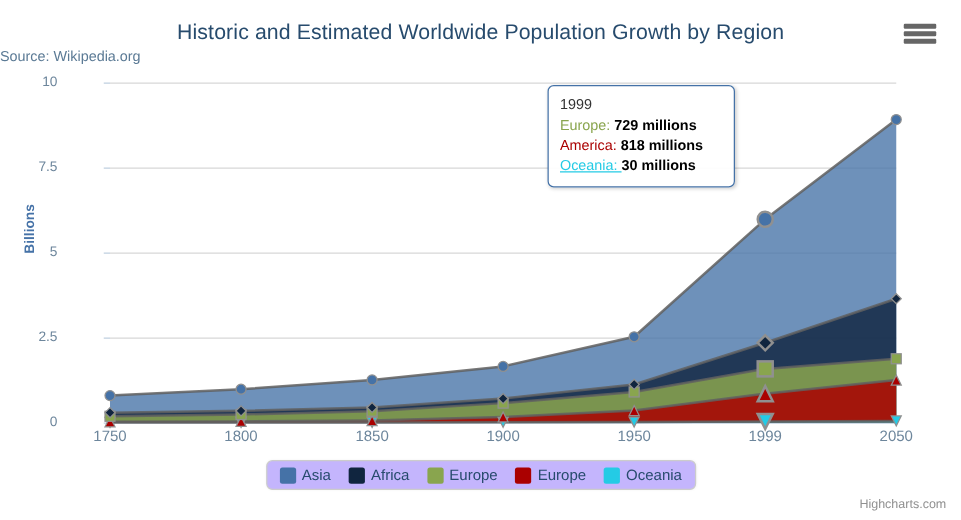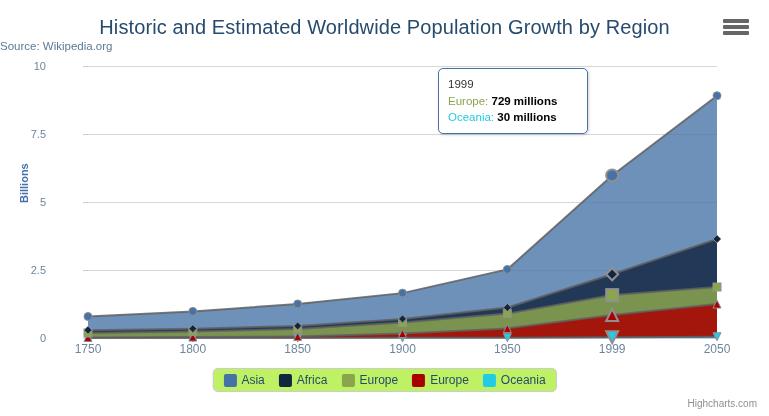--- a/index.html
+++ b/index.html
@@ -10,21 +10,21 @@
     overflow:hidden;
     position:relative;
     -webkit-font-smoothing:antialiased;
   }
   #chart-root{position:absolute;inset:0;}
 
   
   .chart-title{
     position:absolute;left:0;right:0;top:16px;
     text-align:center;
-    font-size:20px;color:#274b6d;font-weight:normal;
+    font-size:17px;color:#274b6d;font-weight:normal;
     letter-spacing:.1px;
   }
   .chart-subtitle{
     position:absolute;left:0;right:0;top:40px;
     text-align:left;
     font-size:11.5px;color:#5b7a95;
   }
 
   
   .ctx-btn{
@@ -89,21 +89,21 @@
   .tooltip .tt-head{color:#333;font-size:11.5px;margin-bottom:1px;}
   .tooltip .tt-row{white-space:nowrap;font-size:11.5px;}
   .tooltip .tt-row b{font-weight:bold;color:#000;}
   .tt-name{font-weight:normal;}
 
   
   .legend{
     position:absolute;left:50%;transform:translateX(-50%);
     top:368px;
     border:1px solid #cccccc;border-radius:5px;
-    background:#bef264;
+    background:#c4b5fd;
     padding:4px 10px;
     display:flex;align-items:center;gap:14px;
     box-shadow:0 0 2px rgba(0,0,0,.05);
   }
   .legend-item{display:flex;align-items:center;gap:5px;cursor:pointer;}
   .legend-swatch{width:13px;height:13px;border-radius:2px;display:block;}
   .legend-label{font-size:12px;color:#274b6d;}
 
   
   .credits{
@@ -201,21 +201,22 @@
         <circle cx="419.3333333333333" cy="203.40159999999997" r="4" fill="#4572A7" stroke="#909090" stroke-width="1"></circle>
         <circle cx="524.1666666666666" cy="109.39840000000001" r="6" fill="#4572A7" stroke="#909090" stroke-width="2"></circle>
         <circle cx="629" cy="29.675200000000018" r="4" fill="#4572A7" stroke="#909090" stroke-width="1"></circle>
       </svg>
   </div>
 
   <div class="tooltip">
     <div class="tt-head">1999</div>
     <div id="tt-rows">
         <div class="tt-row"><span class="tt-name" style="color: rgb(137, 165, 78);">Europe: </span><b>729 millions</b></div>
-        <div class="tt-row"><span class="tt-name" style="color: rgb(36, 203, 229);">Oceania: </span><b>30 millions</b></div>
+        <div class="tt-row"><span class="tt-name" style="color: rgb(170, 0, 0);">America: </span><b>818 millions</b></div>
+        <div class="tt-row"><span class="tt-name" style="color: rgb(36, 203, 229); text-decoration: underline;">Oceania: </span><b>30 millions</b></div>
       </div>
   </div>
 
   <div class="legend">
     <div class="legend-item">
       <span class="legend-swatch" style="background: rgb(69, 114, 167);"></span>
       <span class="legend-label">Asia</span>
     </div>
     <div class="legend-item">
       <span class="legend-swatch" style="background: rgb(16, 37, 63);"></span>

